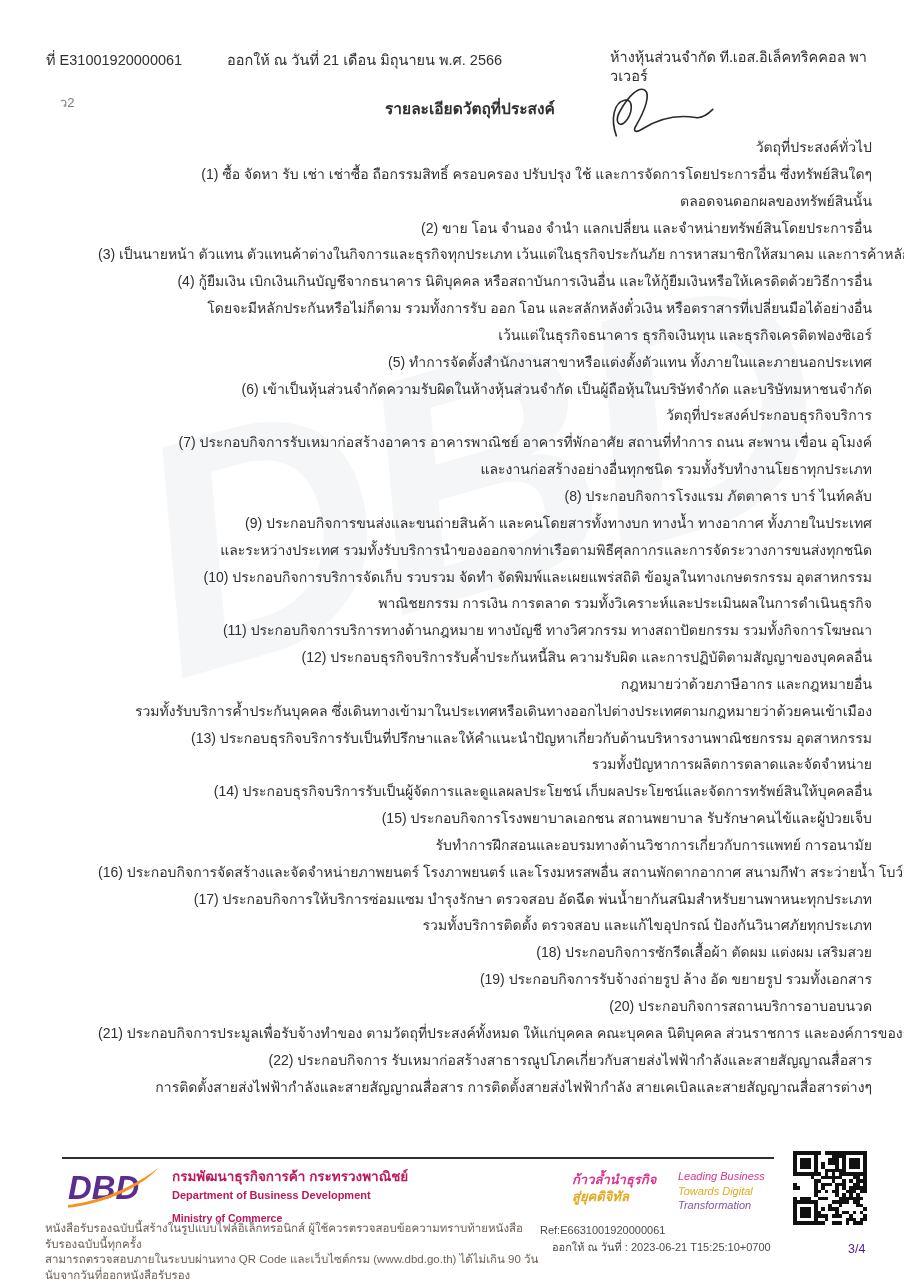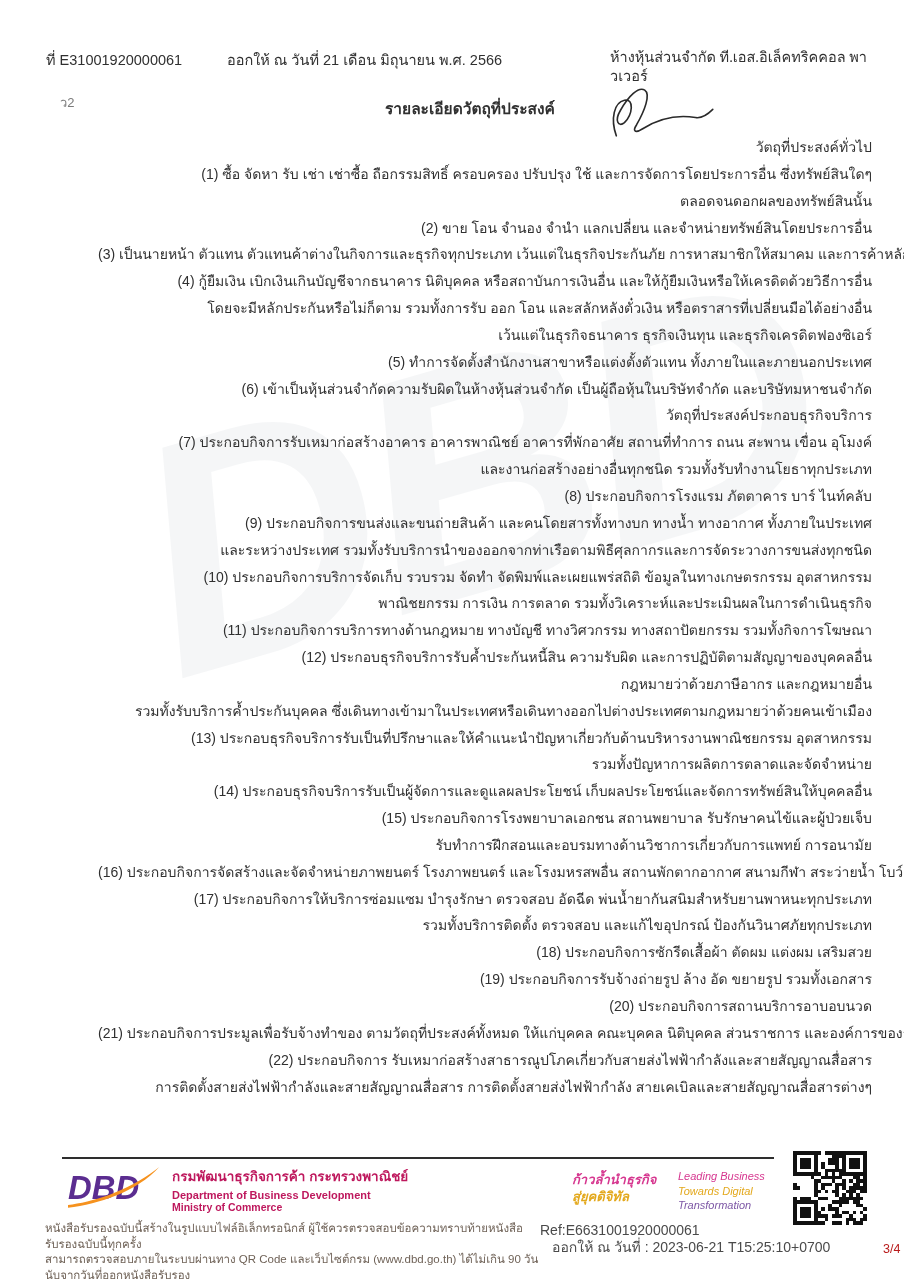--- a/index.html
+++ b/index.html
@@ -26,37 +26,37 @@
   
   .objectives { position:absolute; left:44px; top:136px; width:828px;text-align:right; }
   .line { height:26.85px; font-size:14px; white-space:nowrap; }
   .line.ind { padding-left:54px; }
   
   .footer-divider { position:absolute; left:62px; top:1157px; width:712px; height:2px; background:#2e2e2e; }
   .dbd-logo { position:absolute; left:68px; top:1165px; width:92px; height:46px; }
   .dept { position:absolute; left:172px; top:1165px; color:#be185d; }
   .dept-th { font-size:13.5px; font-weight:bold; }
   .dept-en1 { font-size:11px; font-weight:bold; margin-top:2px; }
-  .dept-en2 { font-size:10.5px; font-weight:bold; margin-top:0; }
+  .dept-en2 { font-size:10.5px; font-weight:bold; margin-top:11px; }
   .slogan-th { position:absolute; left:572px; top:1171px; font-size:13px; font-weight:bold; font-style:italic; line-height:17px; }
   .slogan-th .l1 { color:#d6368f; }
   .slogan-th .l2 { color:#e3a81c; }
   .slogan-en { position:absolute; left:678px; top:1169px; font-size:11px; font-style:italic; line-height:14.5px; }
   .slogan-en .l1 { color:#d6368f; }
   .slogan-en .l2 { color:#e3a81c; }
   .slogan-en .l3 { color:#7d57a5; }
   .qr { position:absolute; left:793px; top:1151px; width:74px; height:74px;
         display:grid; grid-template-columns:repeat(21,1fr); grid-template-rows:repeat(21,1fr);
         background:#fff; }
   .qr b { display:block; }
   .qr b.f { background:#111; }
   .disclaimer { position:absolute; left:45px; top:1221px; width:505px; font-size:11.5px; line-height:15.5px; color:#6f6257; }
-  .refblock { position:absolute; left:540px; top:1222px; font-size:14px; color:#4a4a4a; line-height:17px; }
+  .refblock { position:absolute; left:540px; top:1222px; font-size:11px; color:#4a4a4a; line-height:17px; }
   .refblock .issued { padding-left:12px; }
-  .page-number { position:absolute; left:883px; top:1242px; font-size:12.5px; color:#b91c1c; }
+  .page-number { position:absolute; left:848px; top:1242px; font-size:12.5px; color:#4c1d95; }
 </style>
 </head>
 <body>
 
 <div class="page">
   <div class="watermark">DBD</div>
 
   <div class="content">
 
     <div class="hdr-doc-number">ที่ E31001920000061</div>

